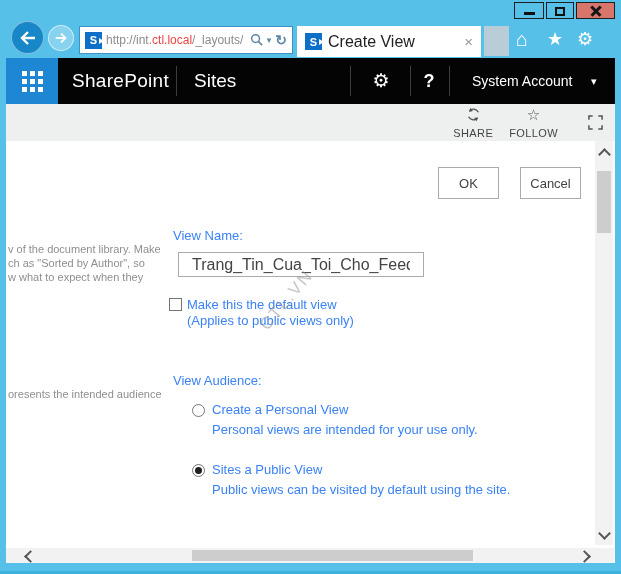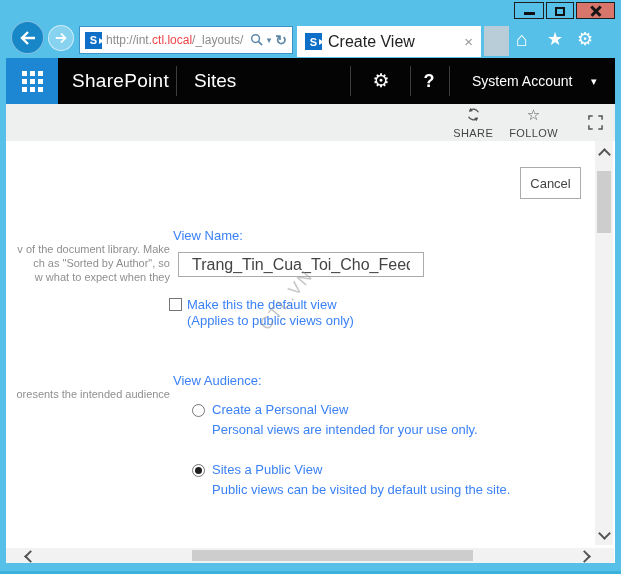--- a/index.html
+++ b/index.html
@@ -55,21 +55,21 @@
   .page{position:absolute;left:6px;top:104px;width:609px;height:459px;background:#fff;overflow:hidden;}
   .ribbon{position:absolute;left:0;top:0;width:100%;height:37px;background:#eef0ef;display:flex;align-items:center;justify-content:flex-end;padding-right:12px;box-sizing:border-box;gap:16px;}
   .ribbon .cmd{display:flex;align-items:center;gap:5px;font-size:11px;color:#444;letter-spacing:.4px;flex-direction:column;}
   .ribbon .focus{margin-left:14px;display:flex;align-items:center;}
   .followstar{font-size:15px;color:#555;line-height:1;}
 
   .btn{position:absolute;width:61px;height:32px;background:#fff;border:1px solid #ababab;box-sizing:border-box;font-size:13px;color:#444;text-align:center;line-height:30px;font-family:"Liberation Sans",sans-serif;}
   .btn.ok{left:432px;top:63px;}
   .btn.cancel{left:514px;top:63px;}
 
-  .frag{position:absolute;left:2px;font-size:11px;color:#8f8f8f;line-height:14px;white-space:nowrap;width:162px;overflow:hidden;text-align:right;}
+  .frag{position:absolute;left:2px;font-size:11px;color:#8f8f8f;line-height:14px;white-space:nowrap;width:162px;overflow:hidden;}
   .frag.block{top:138px;}
   .frag.aud{top:283px;}
 
   .lbl{position:absolute;font-size:13px;color:#3b82f6;white-space:nowrap;}
   .viewname-lbl{left:167px;top:124px;}
   .viewname-input{position:absolute;left:172px;top:148px;width:246px;height:25px;border:1px solid #ababab;box-sizing:border-box;font-size:16px;color:#444;padding:2px 13px;font-family:"Liberation Sans",sans-serif;background:#fff;}
   .cb{position:absolute;left:163px;top:194px;width:13px;height:13px;border:1px solid #767676;box-sizing:border-box;background:#fff;}
   .cb-lbl{left:181px;top:193px;}
   .cb-note{left:181px;top:209px;}
   .aud-lbl{left:167px;top:269px;}
@@ -190,20 +190,21 @@
         <span class="followstar">☆</span>
         <span>FOLLOW</span>
       </span>
       <span class="cmd focus">
         <svg width="15" height="15" viewBox="0 0 16 16">
             <path d="M1 5 V1 H5 M11 1 H15 V5 M15 11 V15 H11 M5 15 H1 V11" fill="none" stroke="#555" stroke-width="1.6"></path>
           </svg>
       </span>
     </div>
 
+    <button class="btn ok">OK</button>
     <button class="btn cancel">Cancel</button>
 
     <div class="frag block">
       <div>v of the document library. Make</div>
       <div>ch as "Sorted by Author", so</div>
       <div>w what to expect when they</div>
     </div>
     <div class="frag aud">oresents the intended audience</div>
 
     <span class="lbl viewname-lbl">View Name:</span>

